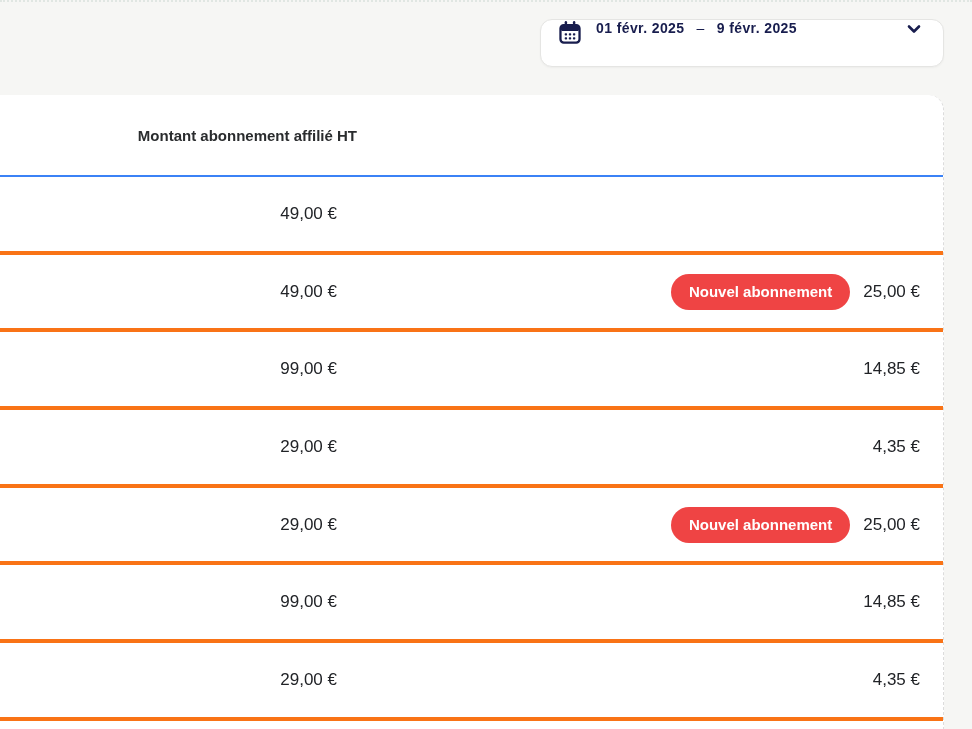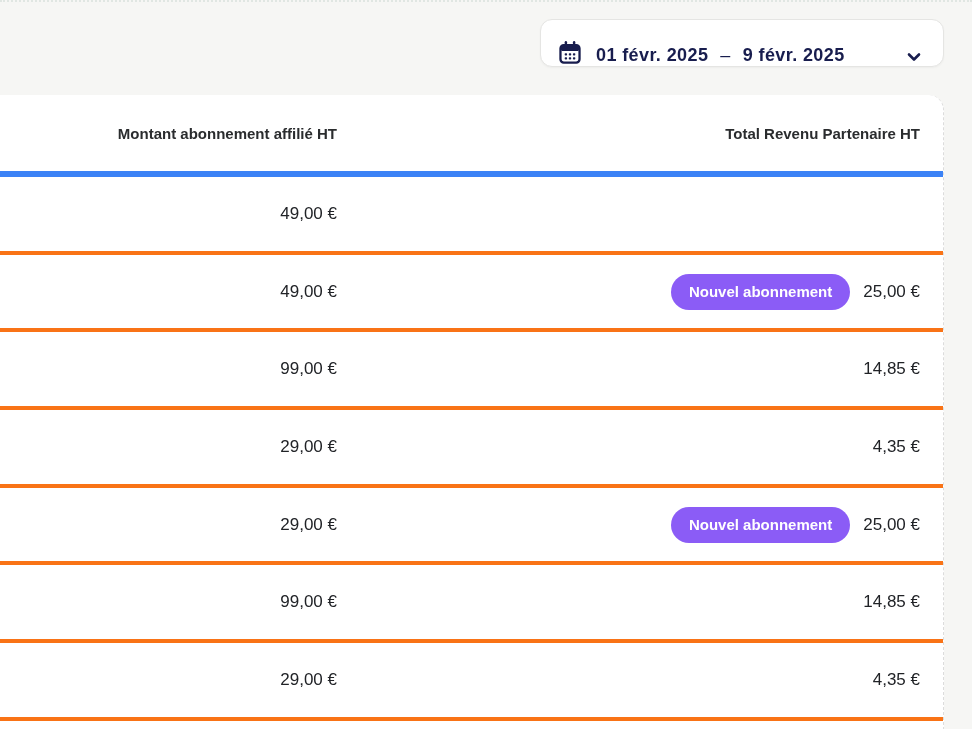--- a/index.html
+++ b/index.html
@@ -15,64 +15,64 @@
     border-top: 2px dotted #e0e6e2;
   }
   
   .date-btn {
     position: absolute; left: 540px; top: 19px;
     width: 404px; height: 48px;
     background: #ffffff;
     border: 1px solid #e5e5e3;
     border-radius: 12px;
     box-shadow: 0 1px 2px rgba(0,0,0,0.04);
-    display: flex; align-items: flex-end;
+    display: flex; align-items: flex-start;
     padding: 0 20px 0 16px;
     cursor: pointer;
     color: #181d4e;
-    font-size: 18px;
+    font-size: 14px;
     font-weight: 600;
     letter-spacing: 0.4px;
   }
   .date-btn .cal-icon { width: 26px; height: 26px; flex-shrink: 0; }
   .date-btn .date-start { margin-left: 13px; }
   .date-btn .date-sep { margin: 0 12px; font-weight: 500; }
   .date-btn .chev-icon { margin-left: auto; width: 18px; height: 18px; }
   
   .card {
     position: absolute; left: 0; top: 95px;
     width: 944px; height: 634px;
     background: #ffffff;
     border-top-right-radius: 15px;
     border-right: 1px dashed #dcdcdc;
     overflow: hidden;
   }
   .thead {
     height: 82px;
     display: flex; align-items: center;
-    border-bottom: 6px solid #3b82f6;
-    font-size: 15px; font-weight: 700; color: #2a2c2e;
+    border-bottom: 2px solid #3b82f6;
+    font-size: 15px; font-weight: 700; color: #2a2c2e; padding-left: 20px;
   }
   .trow {
     height: 77.7px;
     display: flex; align-items: center;
     border-bottom: 4px solid #f97316;
     font-size: 17px; color: #212327;
   }
   .trow.partial { border-bottom: none; }
   .col-a { width: 337px; flex-shrink: 0; text-align: right; }
   .col-b {
     flex: 1;
     display: flex; align-items: center; justify-content: flex-end;
     gap: 13px;
     padding-right: 23px;
     text-align: right;
   }
   .badge {
-    background: #8b5cf6;
+    background: #ef4444;
     color: #ffffff;
     font-size: 15px; font-weight: 600;
     height: 36px; line-height: 36px;
     padding: 0 18px;
     border-radius: 18px;
     white-space: nowrap;
   }
 </style>
 </head>
 <body>
@@ -97,21 +97,20 @@
   <span class="date-end">9 févr. 2025</span>
   <svg class="chev-icon" viewBox="0 0 18 18" fill="none">
     <path d="M4 6.5 L9 11.5 L14 6.5" stroke="#181d4e" stroke-width="2.6" stroke-linecap="round" stroke-linejoin="round"></path>
   </svg>
 </div>
 
 <div class="card">
 
   <div class="thead">
     <div class="col-a">Montant abonnement affilié HT</div>
-    <div class="col-b">Total Revenu Partenaire HT</div>
   </div>
 
   <div class="trow">
     <div class="col-a">49,00 €</div>
   </div>
 
   <div class="trow">
     <div class="col-a">49,00 €</div>
     <div class="col-b">
       <span class="badge">Nouvel abonnement</span>

